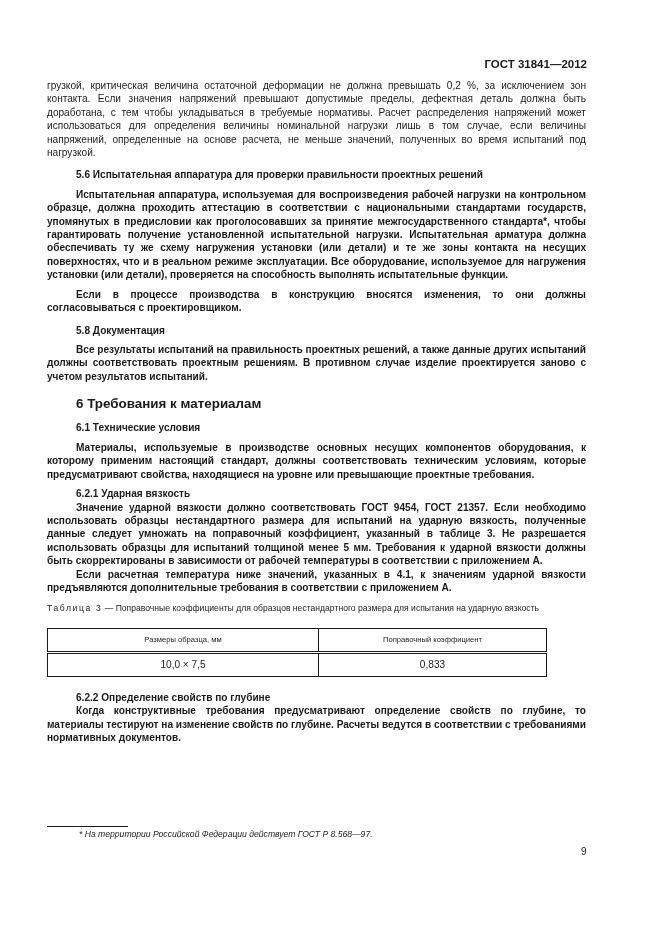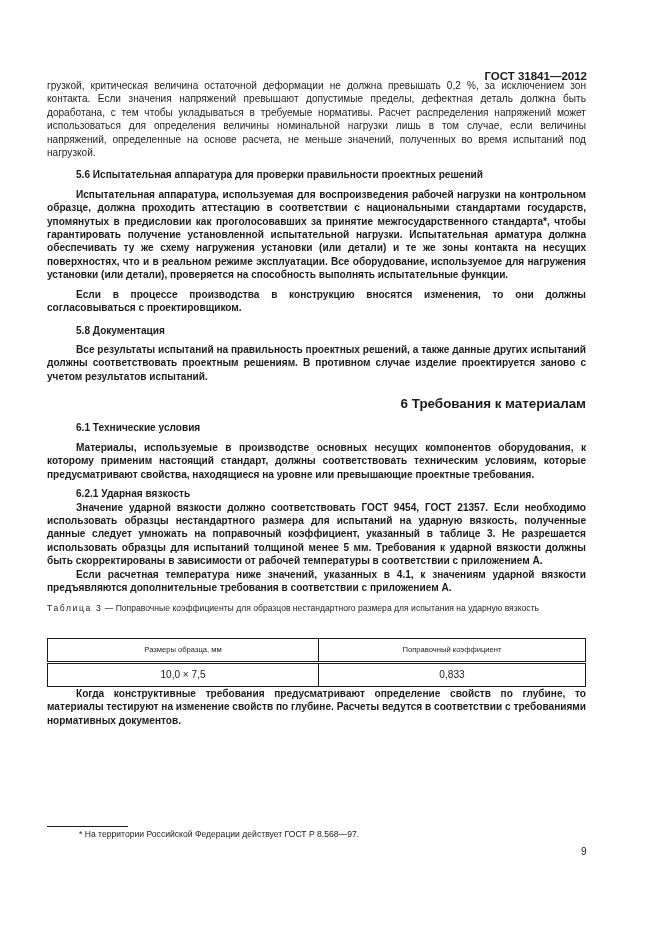--- a/index.html
+++ b/index.html
@@ -1,61 +1,61 @@
 <!DOCTYPE html>
 <html><head>
   <meta charset="utf-8">
   <style>
     html, body { margin: 0; padding: 0; background: #ffffff; }
     body {
       width: 661px; height: 936px; position: relative; overflow: hidden;
       font-family: "Liberation Sans", sans-serif; color: #1a1a1a;
     }
     .page-header {
-      position: absolute; top: 70px; right: 74px;
+      position: absolute; top: 58px; right: 74px;
       font-weight: bold; font-size: 11.5px; letter-spacing: 0;
     }
     .content {
       position: absolute; left: 47px; top: 79px; width: 539px;
       font-size: 10.1px; line-height: 13.4px;
     }
     .content p { margin: 0; text-align: justify; }
     .content p.indent { text-indent: 29px; font-weight: bold; }
     .h2 {
       font-weight: bold; font-size: 10.1px; margin: 0; padding-left: 29px;
     }
     .h1 {
       font-weight: bold; font-size: 13.4px; margin: 0; padding-left: 29px;
     }
     .mt-9 { margin-top: 9px !important; }
     .mt-7 { margin-top: 7px !important; }
     .mt-6 { margin-top: 6px !important; }
-    .mt-14 { margin-top: 14px !important; text-align: right; }
+    .mt-14 { margin-top: 14px !important; }
     .mt-10 { margin-top: 10px !important; }
     .caption {
       font-size: 8.6px; line-height: 11.5px; margin-top: 9px;
     }
     .caption .spaced { letter-spacing: 1.6px; }
     table.coef {
-      border-collapse: collapse; width: 539px; margin-top: 23px;
+      border-collapse: collapse; width: 500px; margin-top: 13px;
       font-size: 10.1px;
     }
     table.coef th, table.coef td {
       border: 1px solid #1a1a1a; text-align: center; font-weight: normal;
     }
     table.coef th { font-size: 7.6px; height: 20px; border-bottom: 3px double #1a1a1a; }
     table.coef td { height: 20px; }
     table.coef th:first-child, table.coef td:first-child { width: 268px; }
     .footnote-rule {
       position: absolute; left: 47px; top: 826px; width: 81px; height: 0;
       border-top: 1px solid #1a1a1a;
     }
     .footnote {
       position: absolute; left: 79px; top: 829px;
-      font-size: 8.6px;
+      font-style: italic; font-size: 8.6px;
     }
     .page-number {
       position: absolute; left: 581px; top: 846px; font-size: 10px;
     }
   </style>
 </head>
 <body>
 
 <div class="page-header">ГОСТ 31841—2012</div>
 
@@ -92,18 +92,19 @@
       </tr>
     </thead>
     <tbody>
       <tr>
         <td>10,0 × 7,5</td>
         <td>0,833</td>
       </tr>
     </tbody>
   </table>
 
+  <div class="h2 mt-14">6.2.2 Определение свойств по глубине</div>
   <p class="indent">Когда конструктивные требования предусматривают определение свойств по глубине, то материалы тестируют на изменение свойств по глубине. Расчеты ведутся в соответствии с требованиями нормативных документов.</p>
 </div>
 
 <div class="footnote-rule"></div>
 <div class="footnote">* На территории Российской Федерации действует ГОСТ Р 8.568—97.</div>
 <div class="page-number">9</div>
 
 </body></html>

